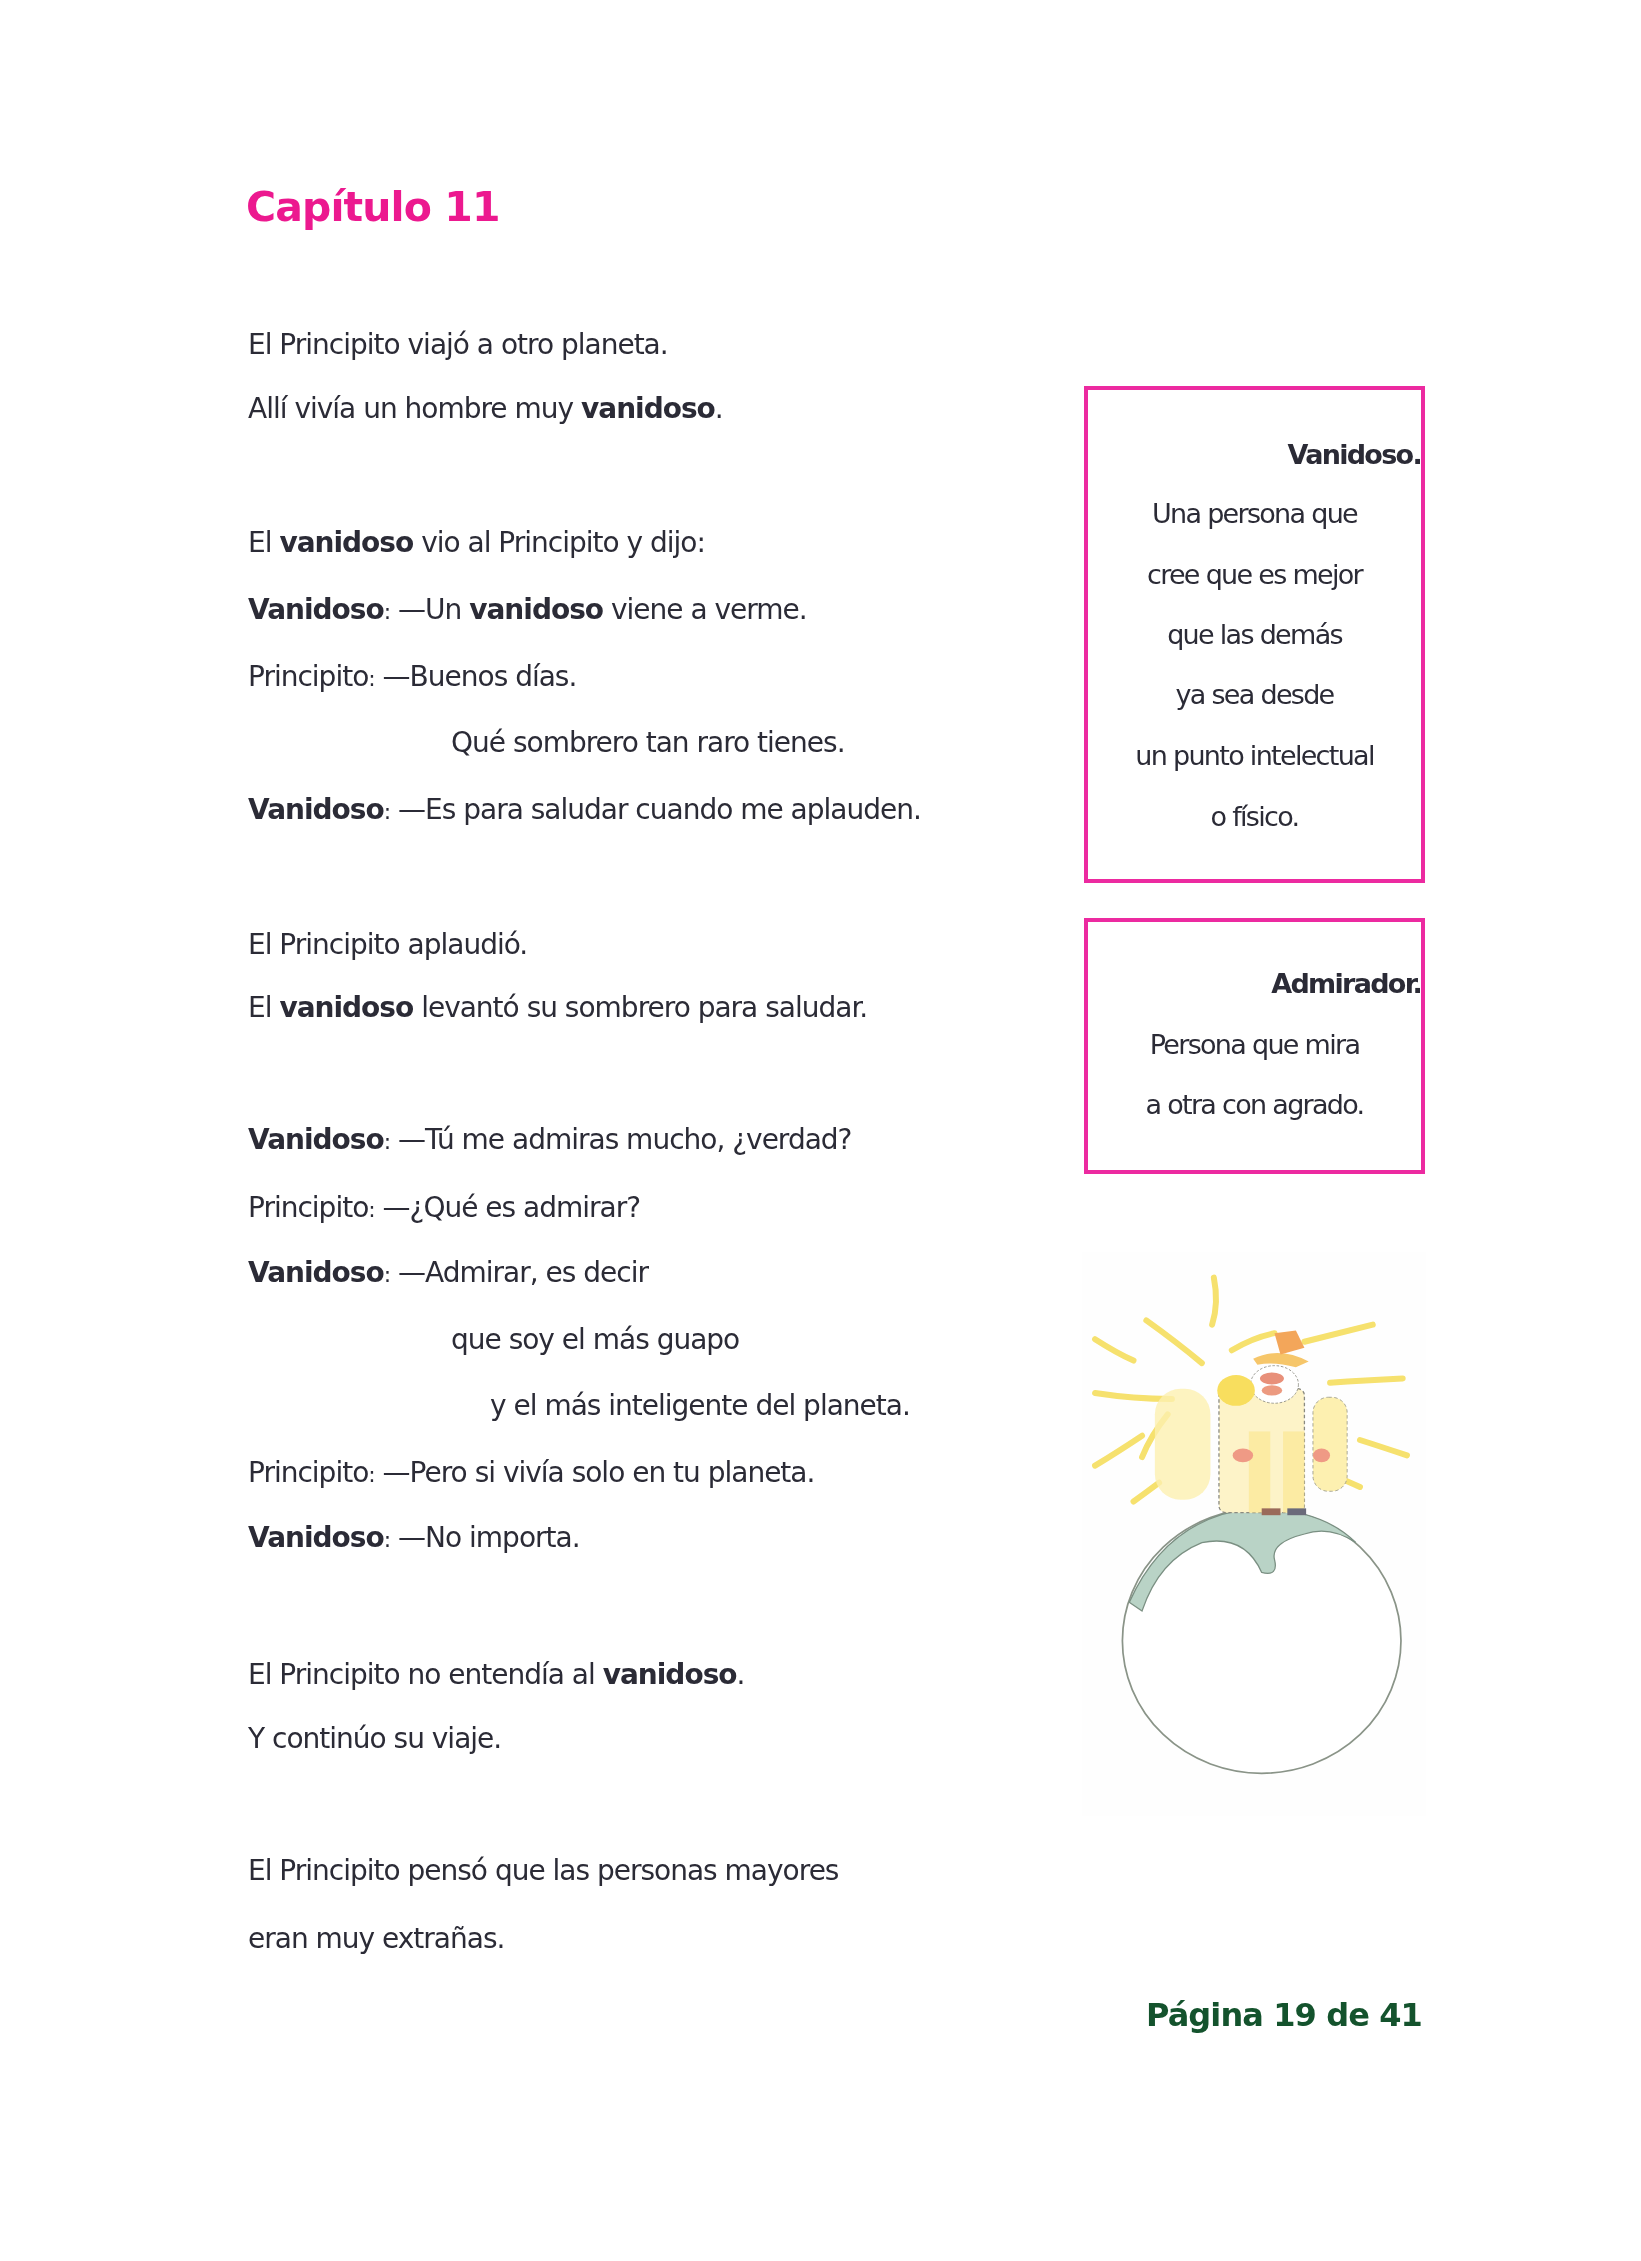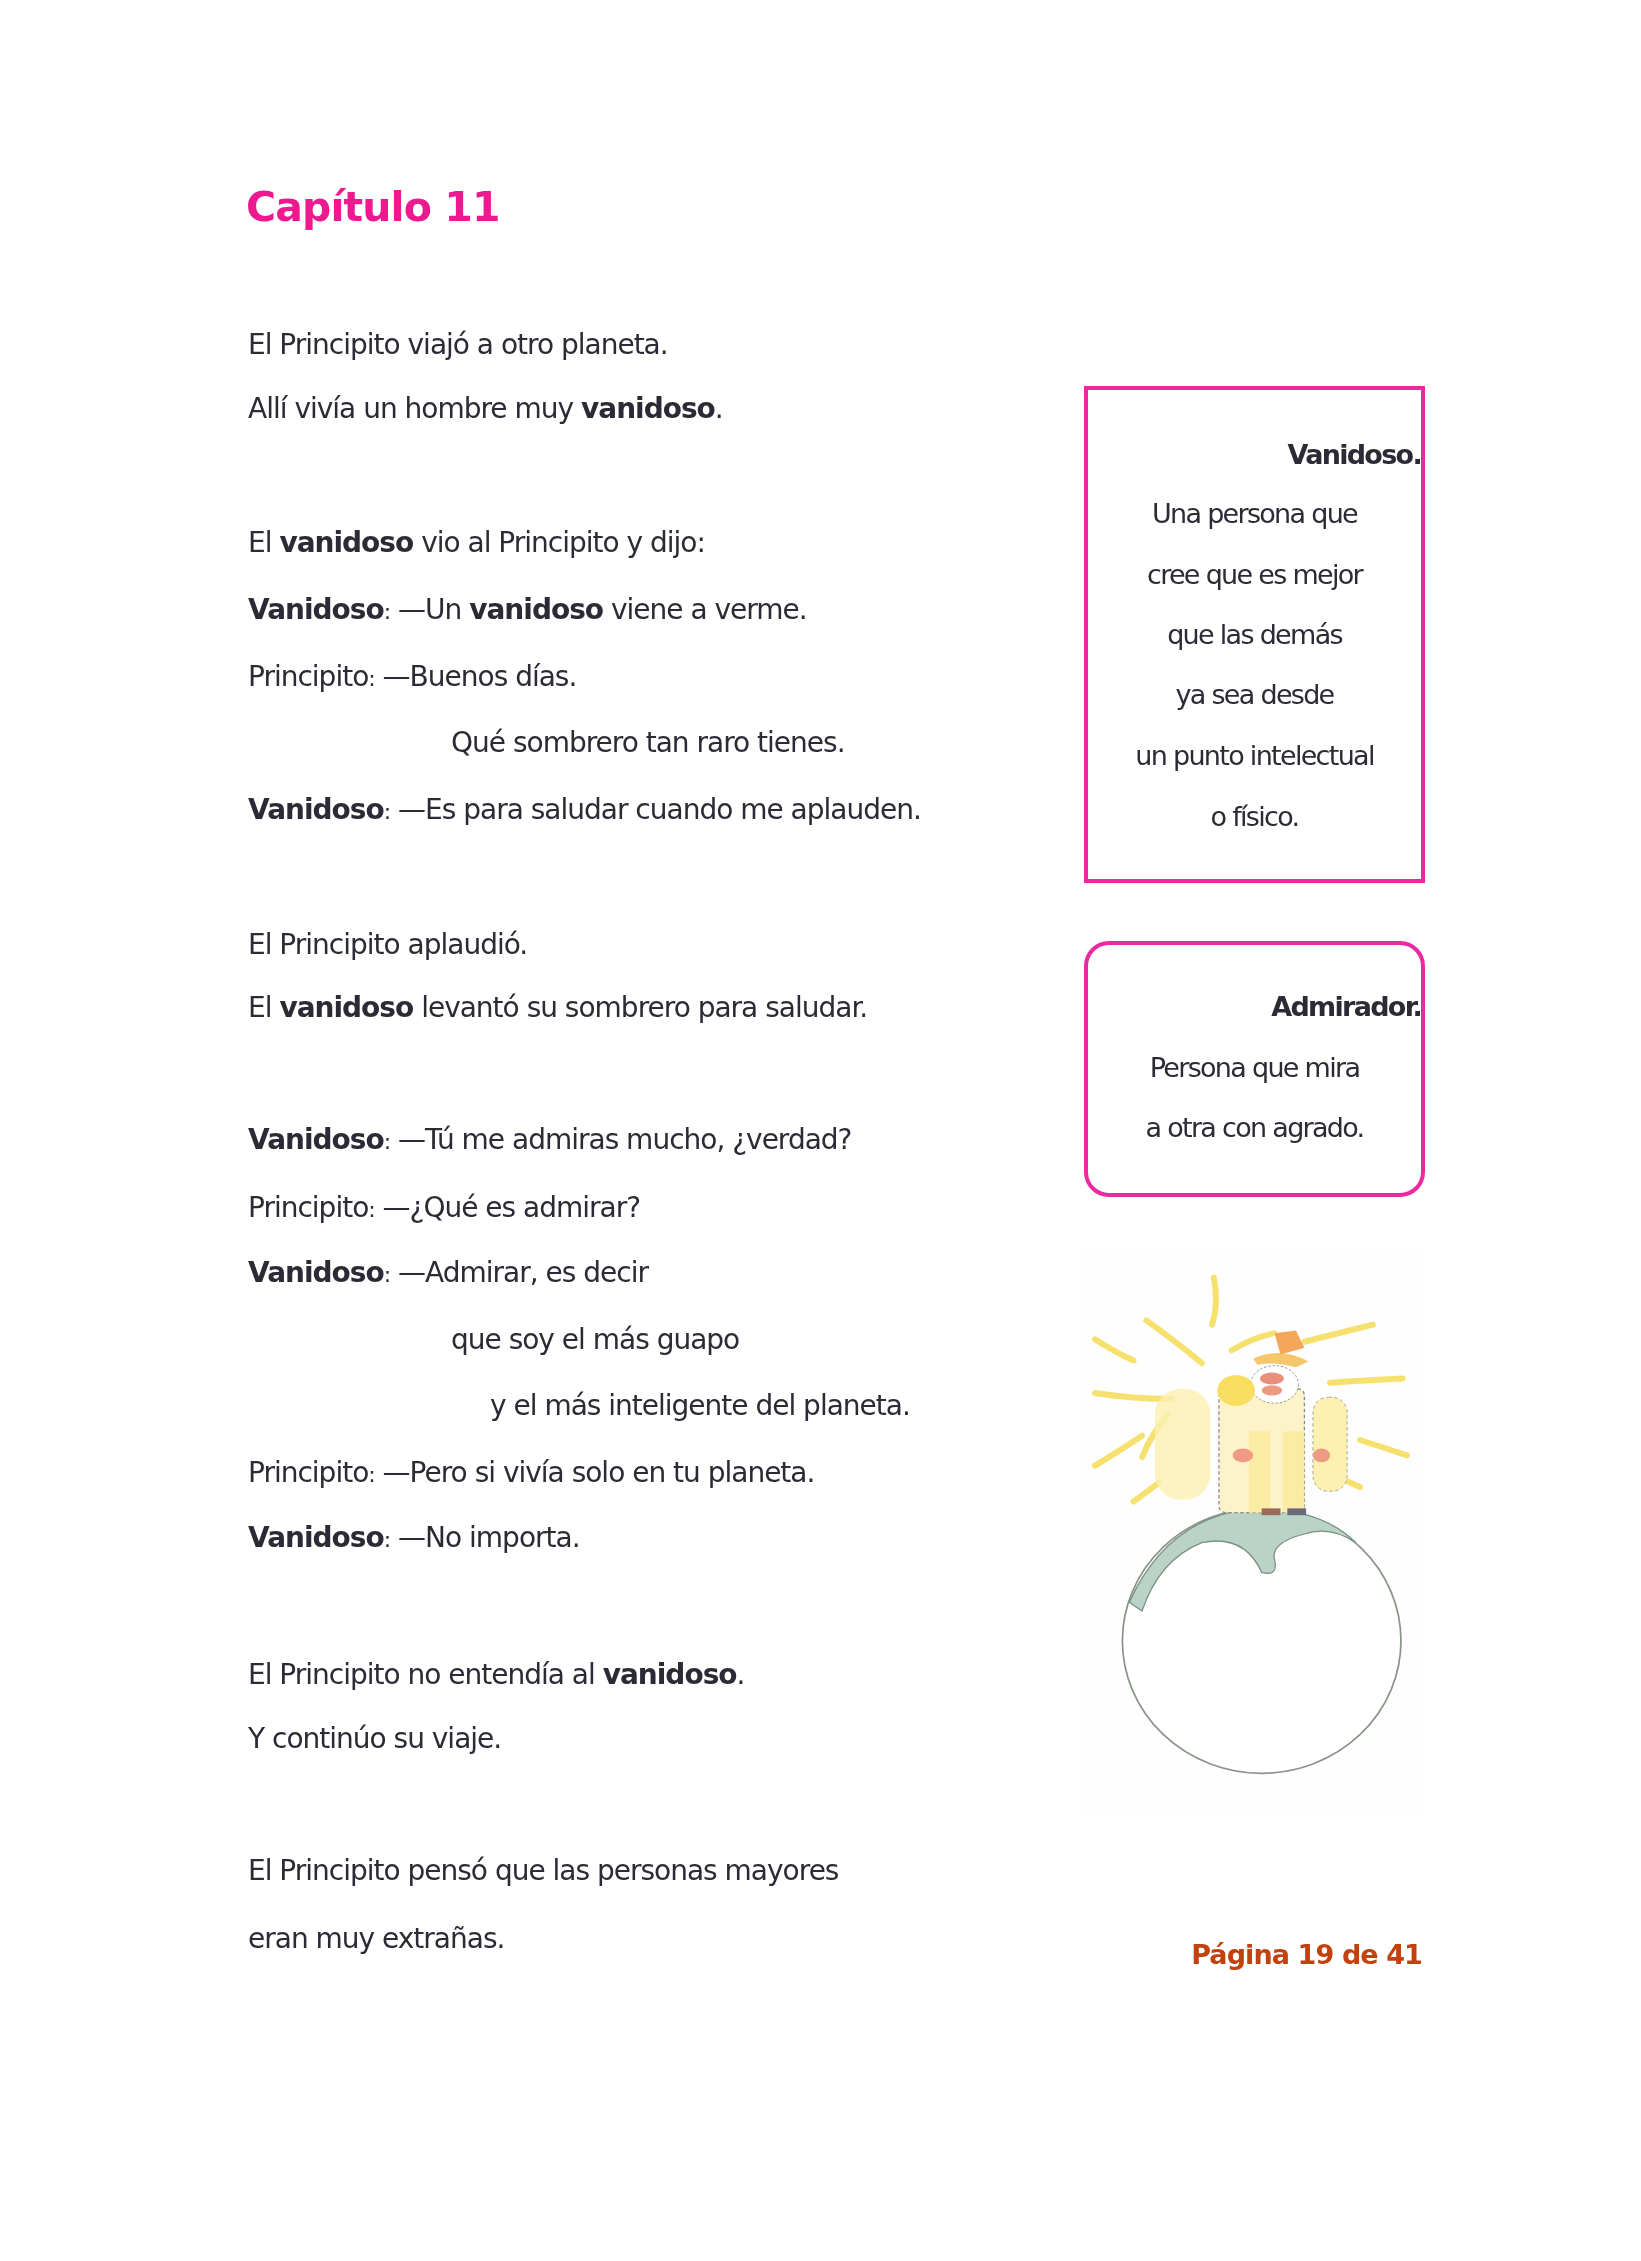--- a/index.html
+++ b/index.html
@@ -12,22 +12,22 @@
   .line b { font-weight: bold; }
   .line .colon { font-weight: normal; font-size: 22px; }
   .indent1 { left: 451px; }
   .indent2 { left: 462px; margin-left: 28px; }
   .gloss { position: absolute; left: 1084px; width: 333px; border: 4.3px solid #ec2aa0;
            box-sizing: content-box; background: #fff; text-align: center; }
   .gloss .gline { position: absolute; left: 0; right: 0; font-size: 27px; line-height: 34px;
                   height: 34px; transform: translateY(-17px); letter-spacing: -1.7px; white-space: nowrap; color: #2b2b36; }
   .gloss .gterm { font-weight: bold; text-align: right; }
   .illus { position: absolute; left: 1082px; top: 1252px; width: 344px; height: 564px; background: #fefefe; }
-  .footer { position: absolute; right: 219px; top: 1939px; font-size: 27px; font-weight: bold;
-            color: #c2410c; white-space: nowrap; letter-spacing: -0.9px; }
+  .footer { position: absolute; right: 219px; top: 1996px; font-size: 32px; font-weight: bold;
+            color: #14532d; white-space: nowrap; letter-spacing: -0.9px; }
 </style>
 </head>
 <body>
 
 <div class="title">Capítulo 11</div>
 
 <div class="line" style="top:345px">
   <span>El Principito viajó a otro planeta.</span>
 </div>
 <div class="line" style="top:409px">
@@ -96,21 +96,21 @@
 <div class="gloss" style="top:386px; height:489px;">
   <div class="gline gterm" style="top:65px">Vanidoso.</div>
   <div class="gline" style="top:124px">Una persona que</div>
   <div class="gline" style="top:185px">cree que es mejor</div>
   <div class="gline" style="top:245px">que las demás</div>
   <div class="gline" style="top:305px">ya sea desde</div>
   <div class="gline" style="top:366px">un punto intelectual</div>
   <div class="gline" style="top:427px">o físico.</div>
 </div>
 
-<div class="gloss" style="top:941px; height:248px;border-radius:25px;">
+<div class="gloss" style="top:918px; height:248px;">
   <div class="gline gterm" style="top:62px">Admirador.</div>
   <div class="gline" style="top:123px">Persona que mira</div>
   <div class="gline" style="top:183px">a otra con agrado.</div>
 </div>
 
 <div class="illus">
   <svg width="344" height="564" viewBox="0 0 402 660">
 
     <g stroke="#f5dc55" stroke-width="7" stroke-linecap="round" fill="none" opacity="0.85">
       <path d="M154 30 Q160 60 152 85"></path>

